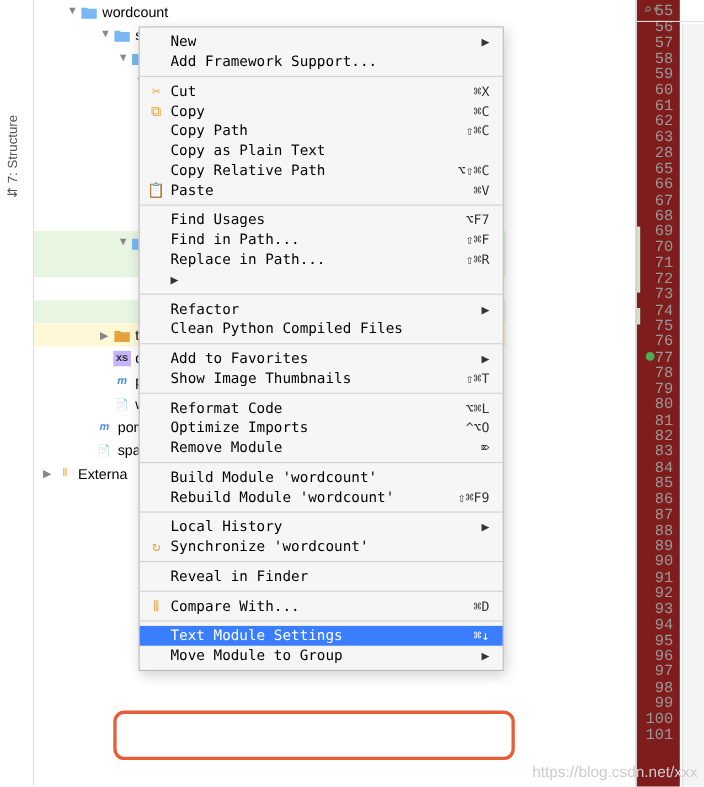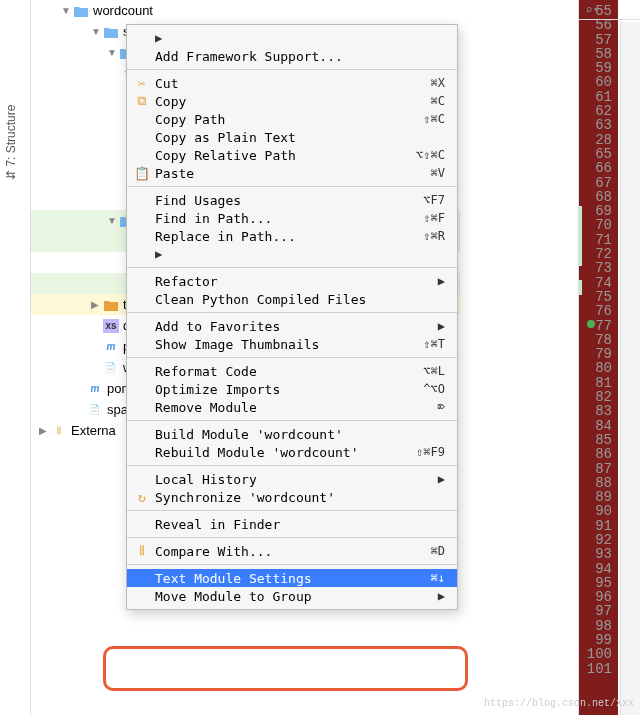--- a/index.html
+++ b/index.html
@@ -106,22 +106,22 @@
 }
 .scrollbar-r {
   position: absolute;
   right: 0; top: 22px; width: 20px; bottom: 0;
   background: #f4f4f4;
   border-left: 1px solid #e0e0e0;
 }
 .watermark {
   position: absolute;
   right: 6px; bottom: 6px;
-  font-size: 10px; color: #ccc;
-  font-family: Liberation Mono, monospace;
+  font-size: 14px; color: #ccc;
+  font-family: Liberation Sans, sans-serif;
 }
 .gutter-dot {
   position: absolute;
   right: 45px;
   width: 8px; height: 8px;
   border-radius: 50%;
   background: #4caf50;
 }
 </style>
 </head>
@@ -265,20 +265,21 @@
     </div>
   <div class="tree-row" style="padding-left:8px">
     <span class="chev">▶</span>
     <span class="file-icon" style="color:#e6a23c">⦀</span>
     <span>Externa</span>
   </div>
 </div>
 
 <div class="context-menu" id="ctx-menu">
     <div class="menu-item">
+      <span class="label">New</span>
       <span class="arrow">▶</span>
     </div>
     <div class="menu-item">
       <span class="label">Add Framework Support...</span>
     </div>
     <div class="menu-sep"></div>
     <div class="menu-item">
       <span class="icon-slot" style="color:#e6a23c">✂</span>
       <span class="label">Cut</span>
       <span class="shortcut">⌘X</span>

